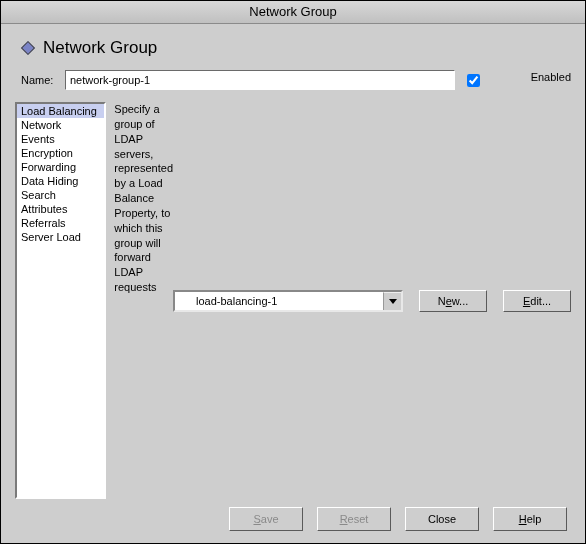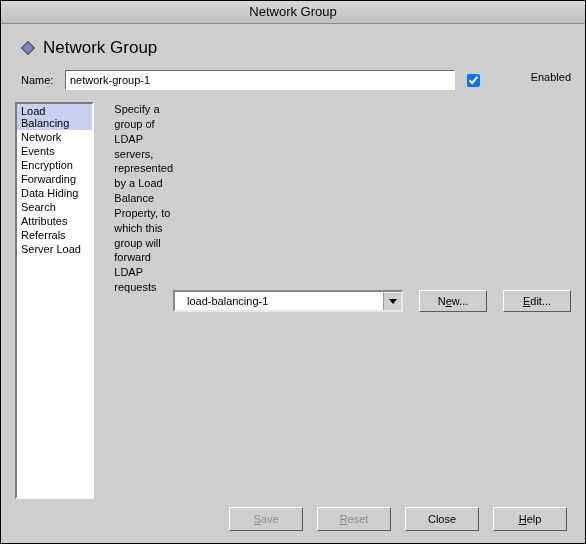--- a/index.html
+++ b/index.html
@@ -65,21 +65,21 @@
   }
   .enabled-box {
     display: flex; 
     margin-left: 8px;
     gap: 48px;
   }
   .enabled-box input { margin-right: 3px; width:13px; height:13px; }
   .main-row {
     flex: 1;
     display: flex;
-    gap: 20px;
+    gap: 8px;
   }
   .cat-list {
     width: 116px;
     background: #fff;
     border-top: 2px solid #7a7a7a;
     border-left: 2px solid #7a7a7a;
     border-right: 2px solid #fff;
     border-bottom: 2px solid #fff;
     overflow: hidden;
   }
@@ -106,21 +106,21 @@
   }
   .combo {
     width: 230px; height: 22px;
     position: relative;
     background: #fff;
     border-top: 2px solid #888;
     border-left: 2px solid #888;
     border-right: 2px solid #e8e8e8;
     border-bottom: 2px solid #e8e8e8;
     display: flex; align-items: center;
-    padding: 0 12px;
+    padding: 0 21px;
     cursor: pointer;
   }
   .combo-arrow {
     position: absolute; right: 0; top: 0; bottom: 0;
     width: 18px;
     background: #cecece;
     border-left: 1px solid #999;
     border-top: 1px solid #eee;
     display: flex; align-items: center; justify-content: center;
   }

